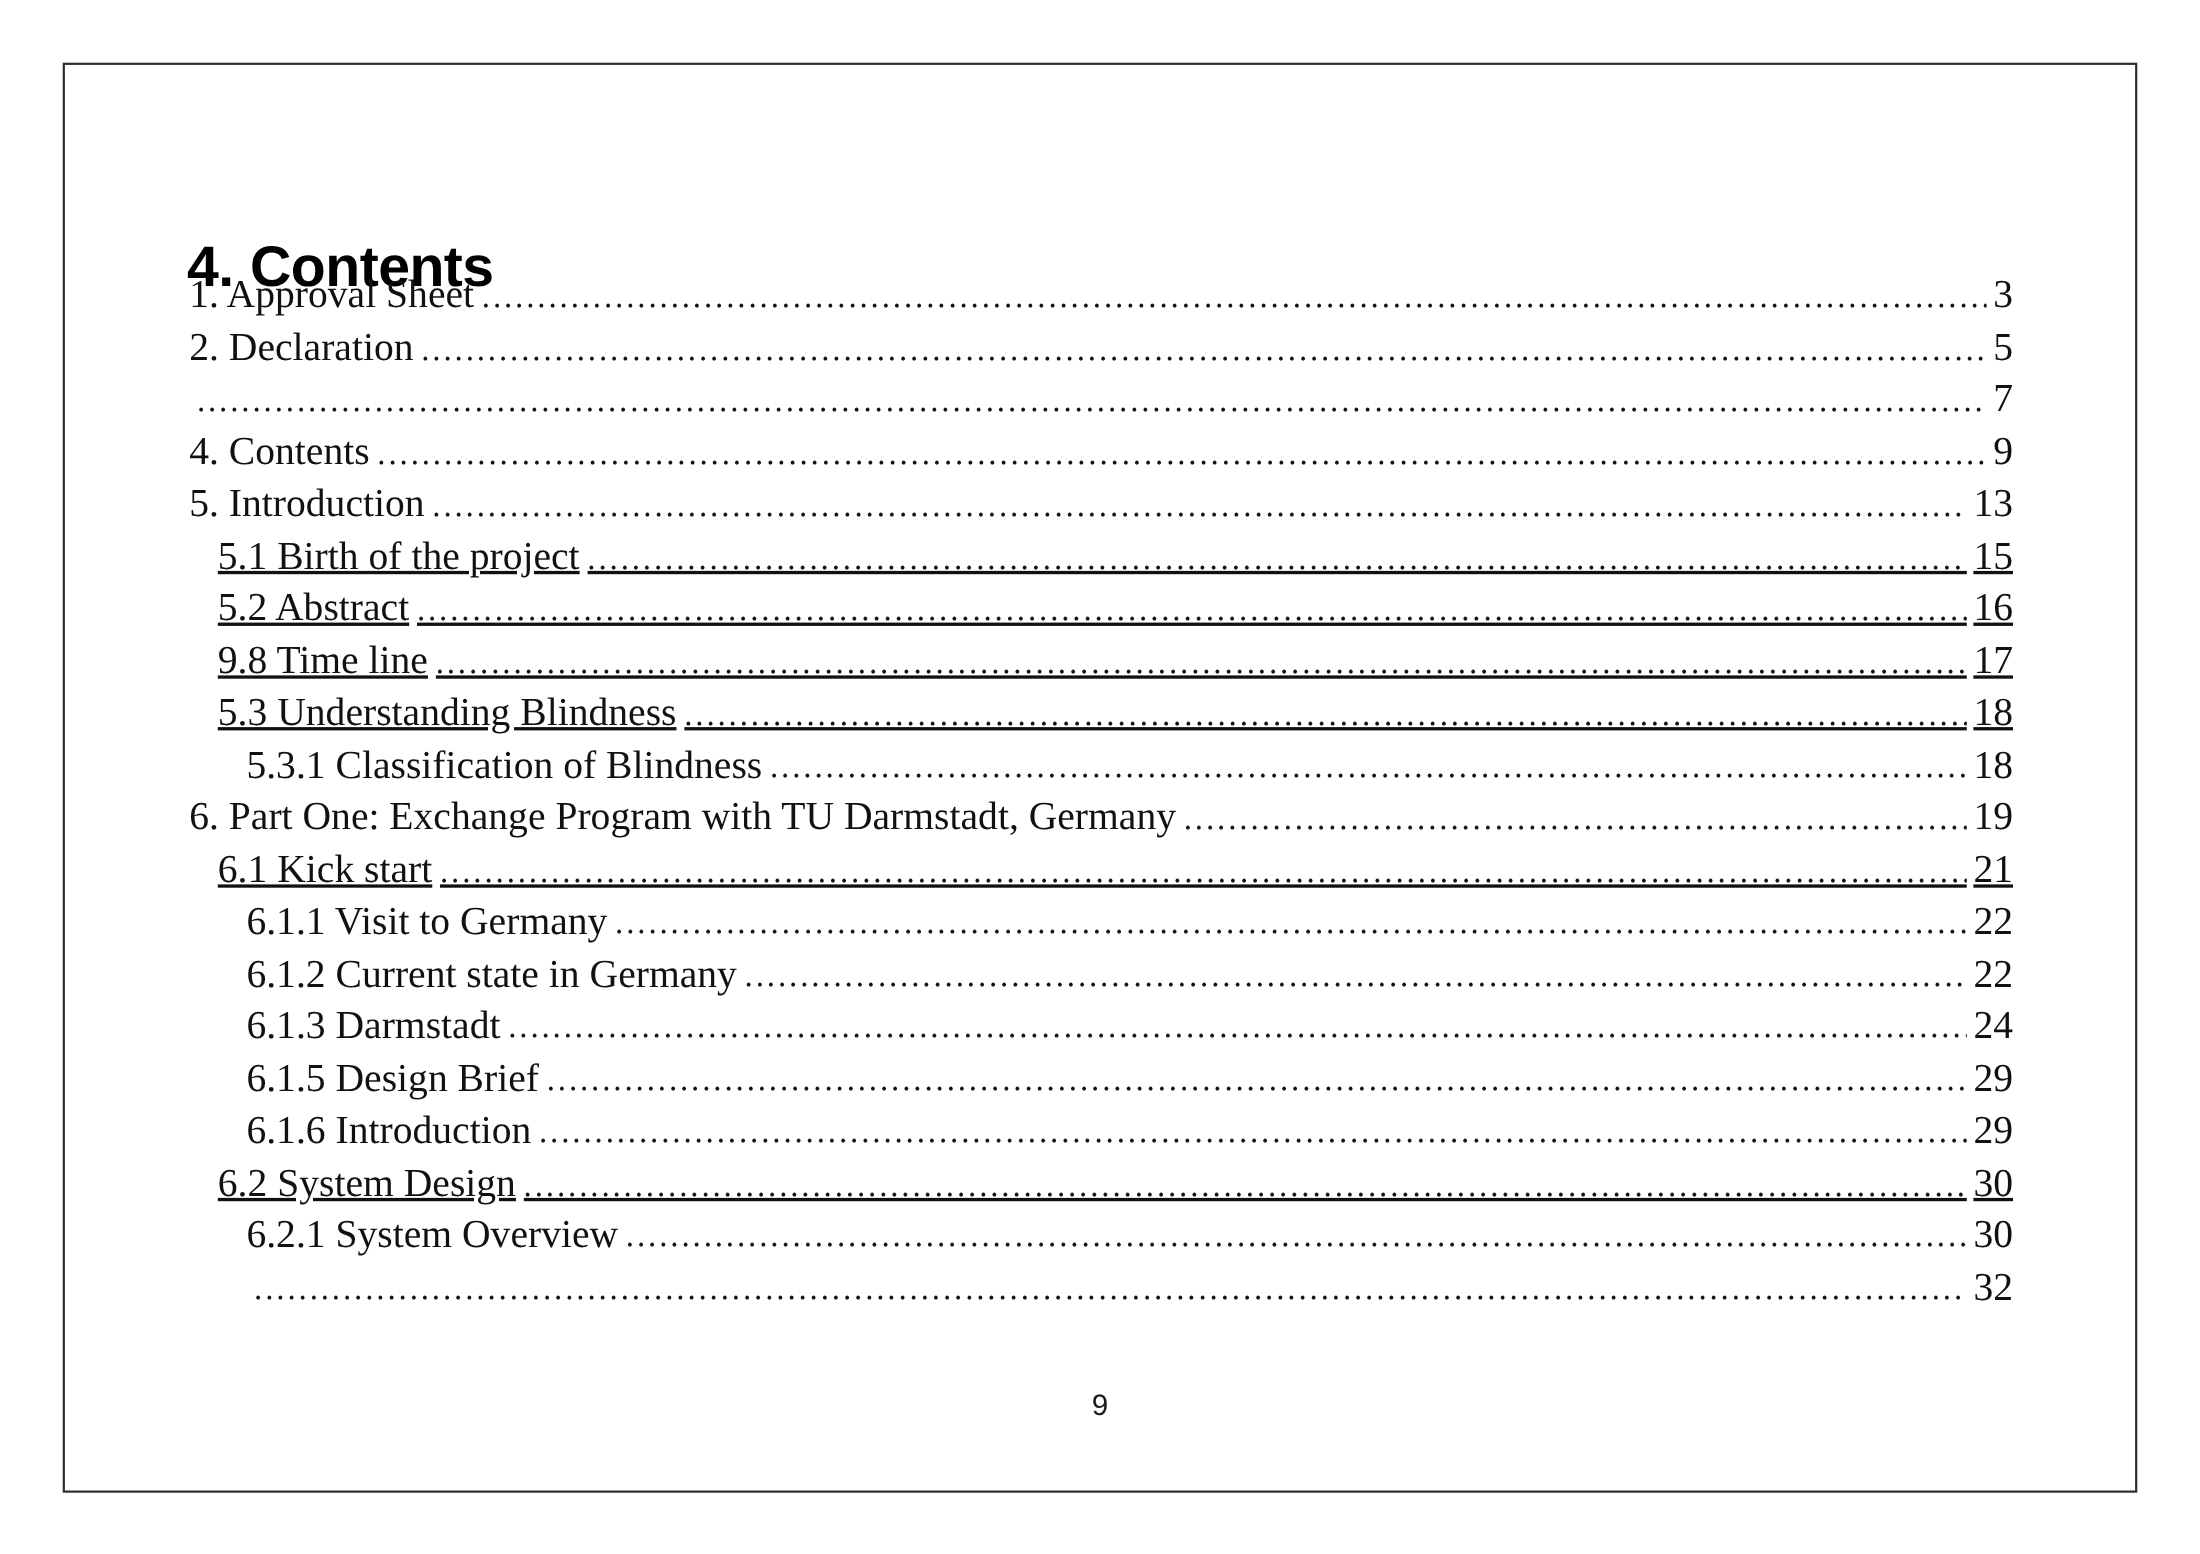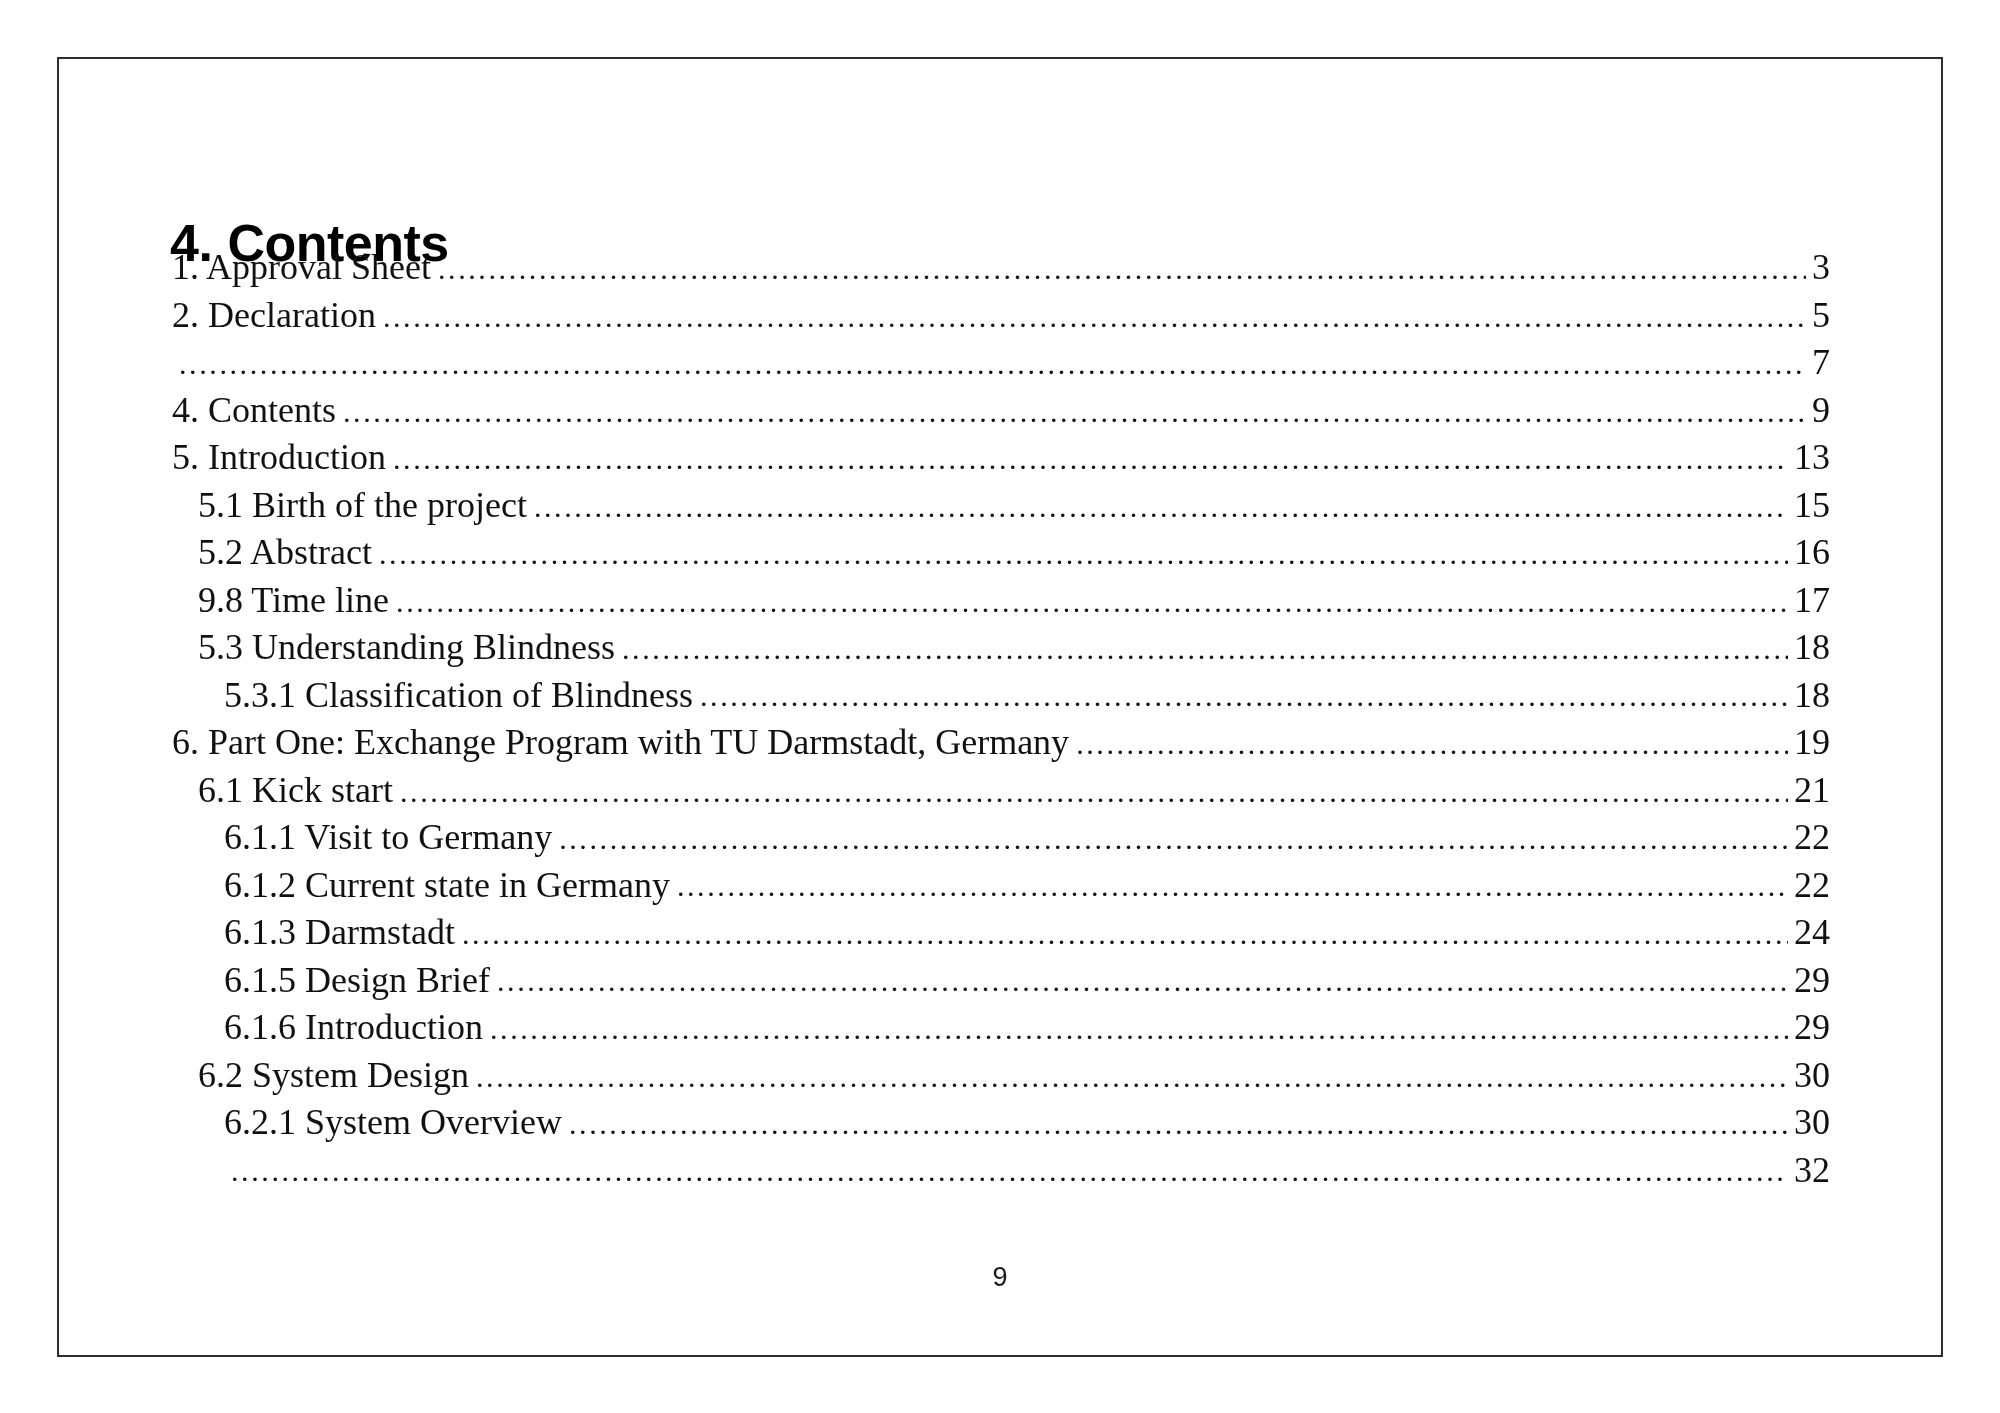--- a/index.html
+++ b/index.html
@@ -46,21 +46,21 @@
     width: 1658px;
   }
   .toc-row {
     display: flex;
     align-items: baseline;
     height: 47.5px;
     line-height: 47.5px;
     font-size: 36px;
     white-space: nowrap;
   }
-  .toc-row.level-1 { padding-left: 26px; }
+  .toc-row.level-1 { padding-left: 26px; text-decoration: underline; }
   .toc-row.level-2 { padding-left: 52px; align-items: center; }
   .toc-label {
     flex: 0 0 auto;
   }
   .toc-leader {
     flex: 1 1 auto;
     overflow: hidden;
     margin: 0 6px 0 7px;
     min-width: 10px;
   }

